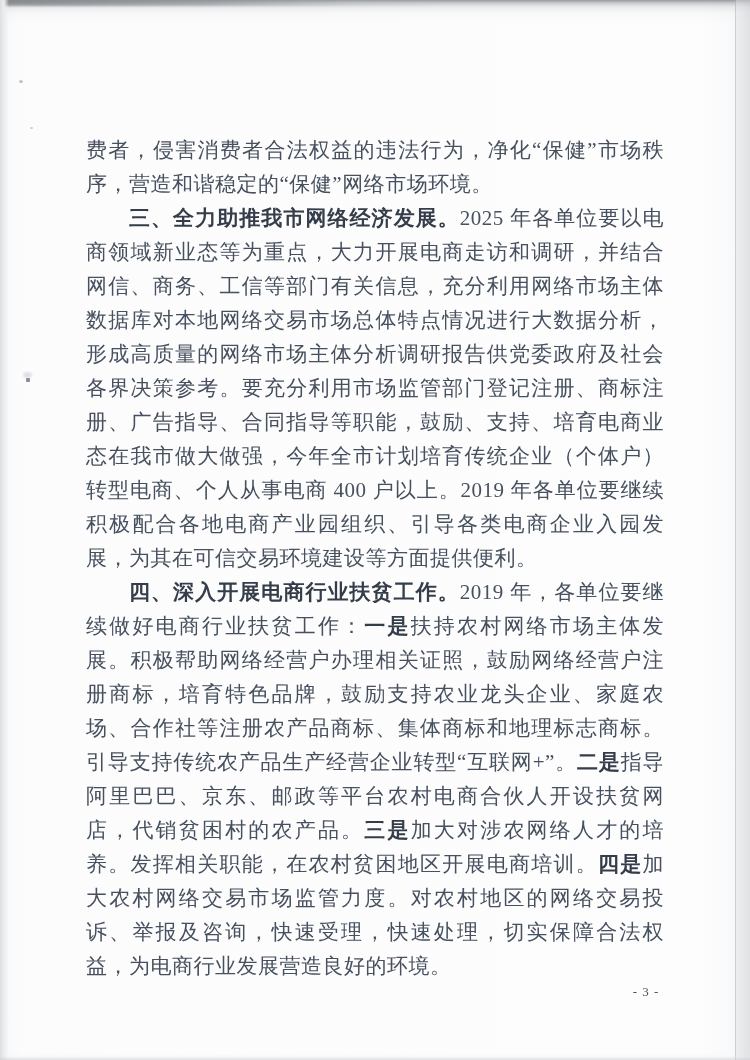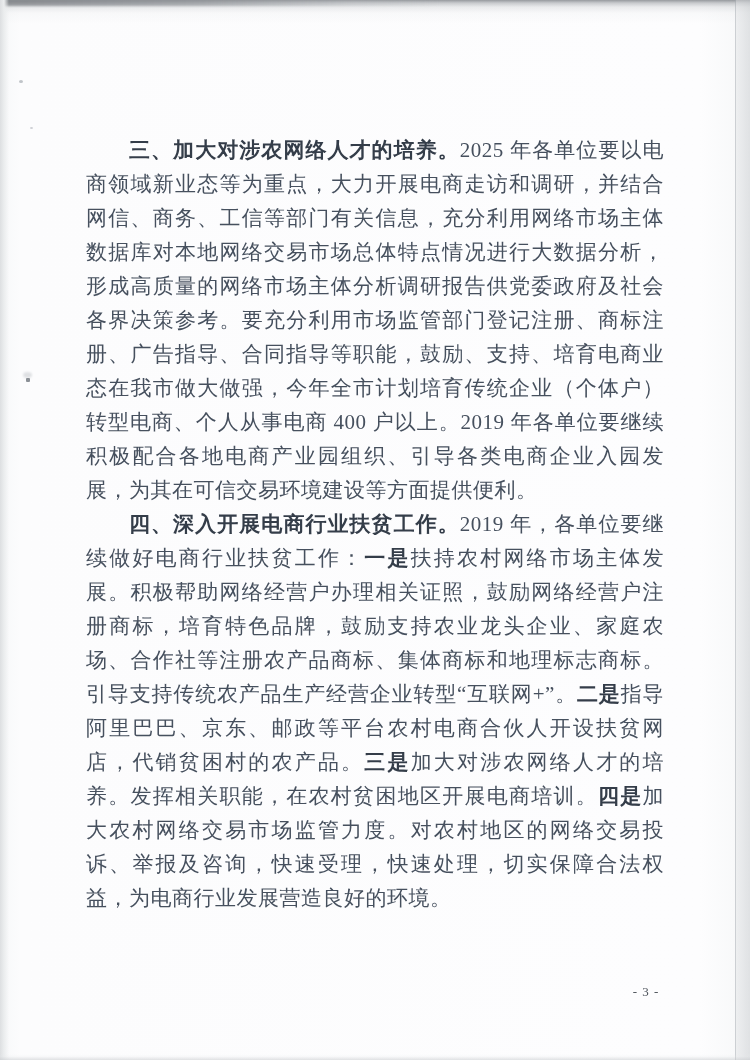--- a/index.html
+++ b/index.html
@@ -113,18 +113,19 @@
   <div class="edge-bottom"></div>
 
   <div class="speck s1"></div>
   <div class="speck s2"></div>
   <div class="speck s3"></div>
   <div class="speck s4"></div>
   <div class="speck s5"></div>
   <div class="speck s6"></div>
 
   <div class="body-text" id="paragraphs">
-      <p class="para indent"><span class="seg bold">三、加大对涉农网络人才的培养。</span><span class="seg">2025 年各单位要以电商领域新业态等为重点，大力开展电商走访和调研，并结合网信、商务、工信等部门有关信息，充分利用网络市场主体数据库对本地网络交易市场总体特点情况进行大数据分析，形成高质量的网络市场主体分析调研报告供党委政府及社会各界决策参考。要充分利用市场监管部门登记注册、商标注册、广告指导、合同指导等职能，鼓励、支持、培育电商业态在我市做大做强，今年全市计划培育传统企业（个体户）转型电商、个人从事电商 400 户以上。2019 年各单位要继续积极配合各地电商产业园组织、引导各类电商企业入园发展，为其在可信交易环境建设等方面提供便利。</span></p>
+      <p class="para"><span class="seg">费者，侵害消费者合法权益的违法行为，净化“保健”市场秩序，营造和谐稳定的“保健”网络市场环境。</span></p>
+      <p class="para indent"><span class="seg bold">三、全力助推我市网络经济发展。</span><span class="seg">2025 年各单位要以电商领域新业态等为重点，大力开展电商走访和调研，并结合网信、商务、工信等部门有关信息，充分利用网络市场主体数据库对本地网络交易市场总体特点情况进行大数据分析，形成高质量的网络市场主体分析调研报告供党委政府及社会各界决策参考。要充分利用市场监管部门登记注册、商标注册、广告指导、合同指导等职能，鼓励、支持、培育电商业态在我市做大做强，今年全市计划培育传统企业（个体户）转型电商、个人从事电商 400 户以上。2019 年各单位要继续积极配合各地电商产业园组织、引导各类电商企业入园发展，为其在可信交易环境建设等方面提供便利。</span></p>
       <p class="para indent"><span class="seg bold">四、深入开展电商行业扶贫工作。</span><span class="seg">2019 年，各单位要继续做好电商行业扶贫工作：</span><span class="seg bold">一是</span><span class="seg">扶持农村网络市场主体发展。积极帮助网络经营户办理相关证照，鼓励网络经营户注册商标，培育特色品牌，鼓励支持农业龙头企业、家庭农场、合作社等注册农产品商标、集体商标和地理标志商标。引导支持传统农产品生产经营企业转型“互联网+”。</span><span class="seg bold">二是</span><span class="seg">指导阿里巴巴、京东、邮政等平台农村电商合伙人开设扶贫网店，代销贫困村的农产品。</span><span class="seg bold">三是</span><span class="seg">加大对涉农网络人才的培养。发挥相关职能，在农村贫困地区开展电商培训。</span><span class="seg bold">四是</span><span class="seg">加大农村网络交易市场监管力度。对农村地区的网络交易投诉、举报及咨询，快速受理，快速处理，切实保障合法权益，为电商行业发展营造良好的环境。</span></p>
     </div>
 
   <div class="page-number">- 3 -</div>
 </div>
 
 </body></html>

